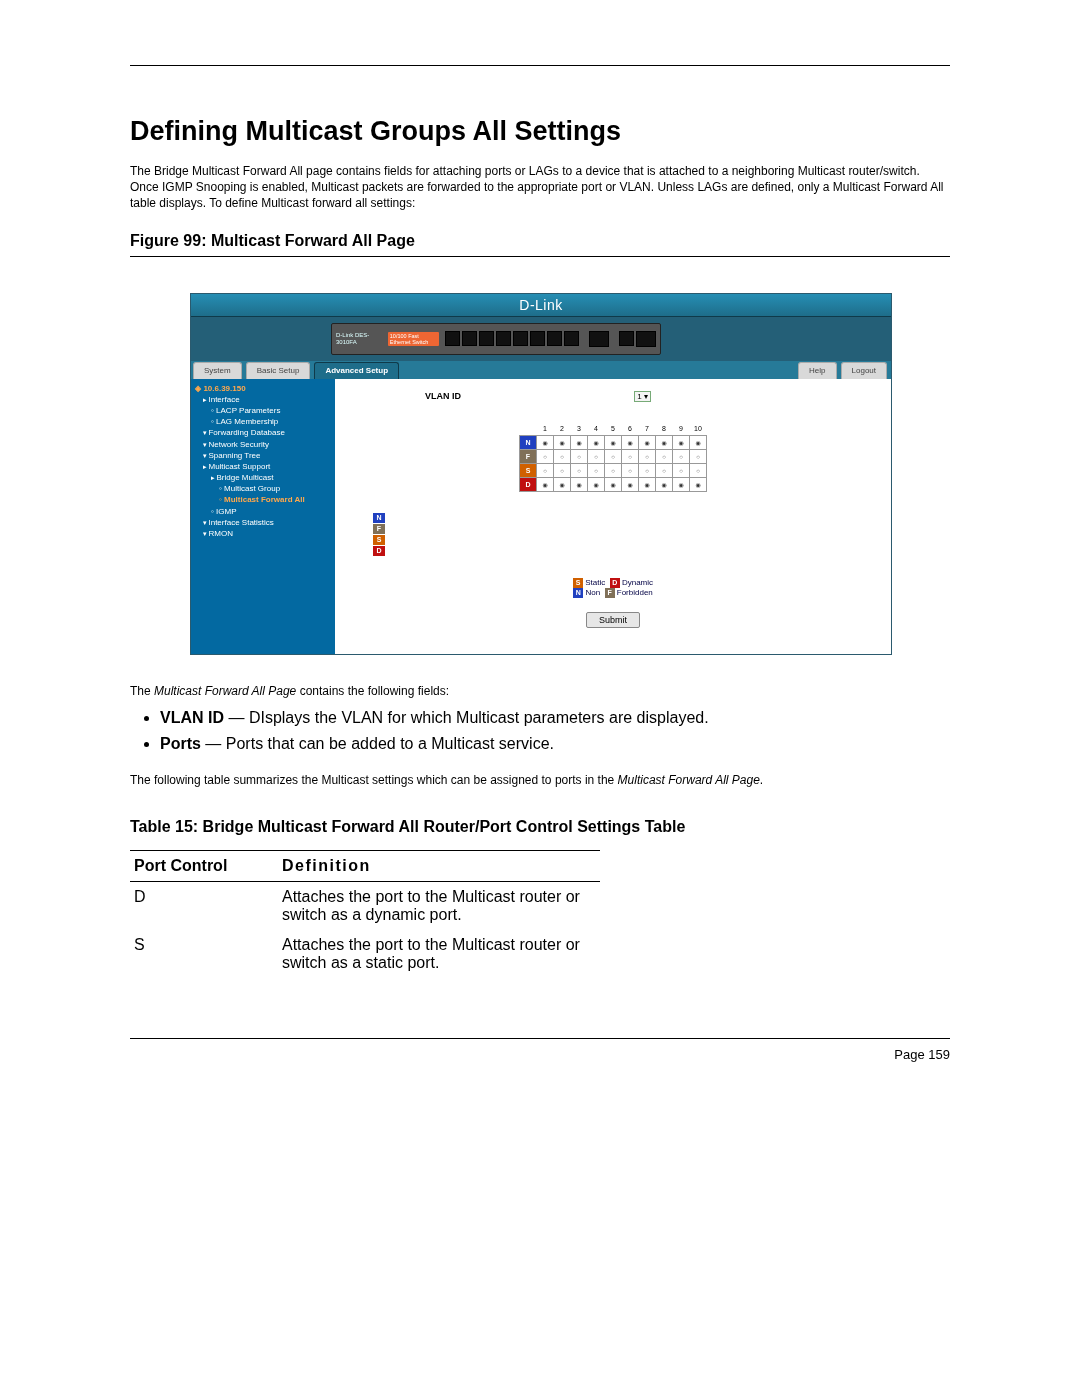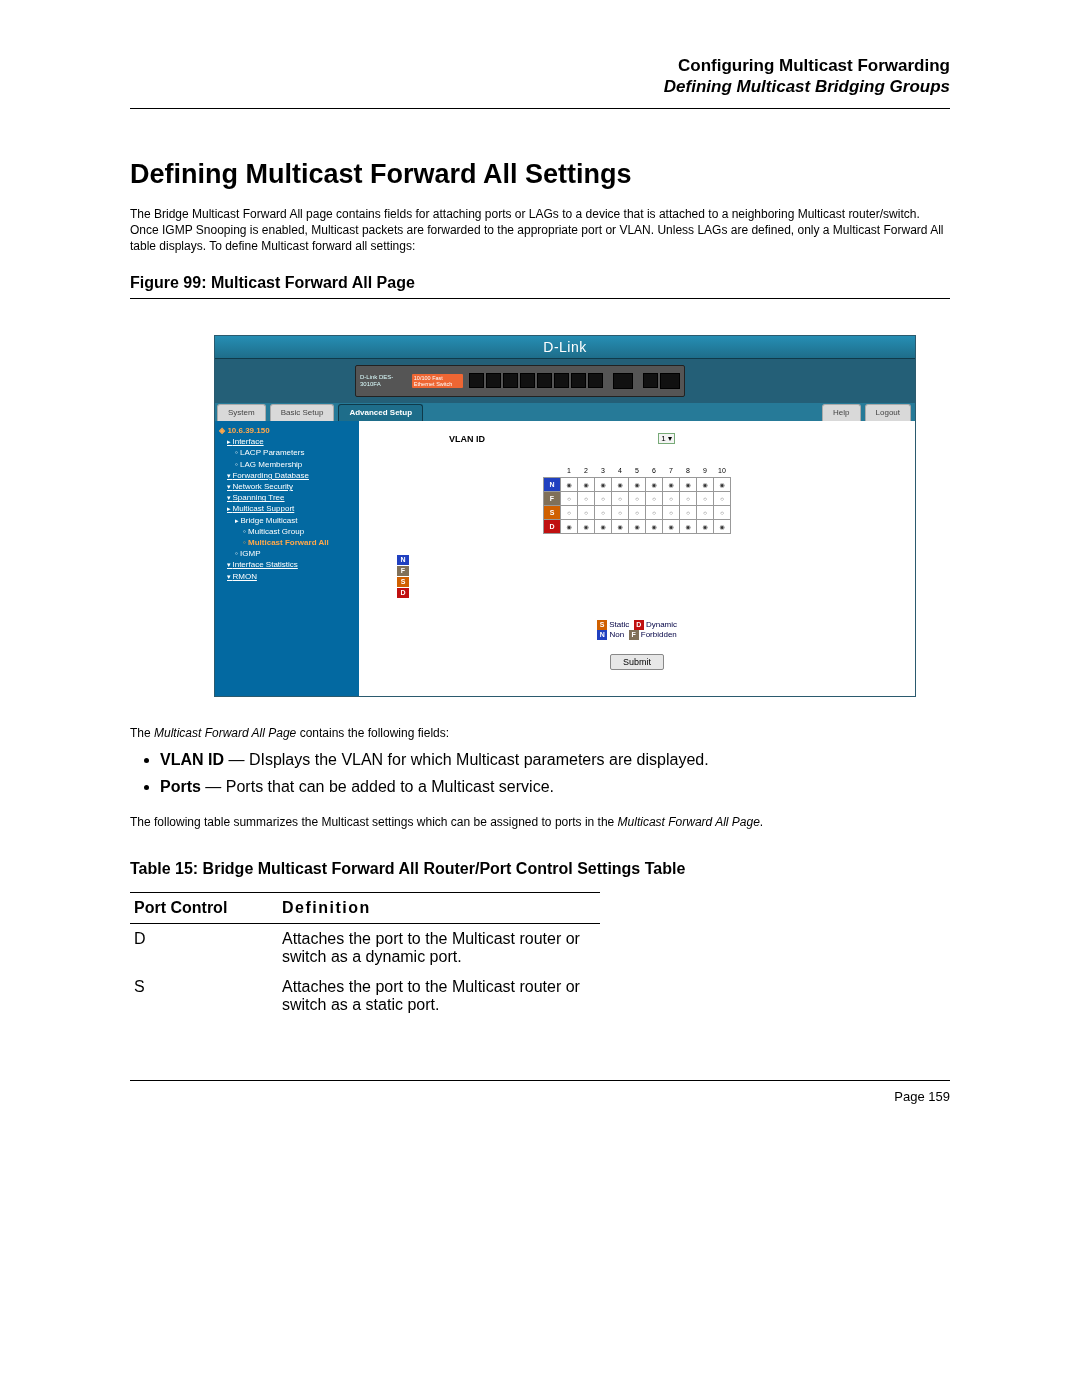--- a/index.html
+++ b/index.html
@@ -24,21 +24,21 @@
   .hdr .sub { font-style: italic; font-weight: bold; }
   .rule { border: none; border-top: 1.5px solid #000; margin: 10px 0 50px 0; }
   h1 { font-size: 27px; font-weight: bold; margin: 0 0 10px 0; }
   p.body { font-size: 12px; line-height: 1.35; margin: 16px 0 8px 0; }
   ol { margin: 6px 0 10px 20px; padding: 0; }
   ol li { font-size: 16px; line-height: 1.4; padding-left: 10px; }
   .b { font-weight: bold; }
   .i { font-style: italic; }
   .fig-caption { font-weight: bold; font-size: 16px; margin: 20px 0 6px 0; }
   .fig-rule-top { border: none; border-top: 1.5px solid #000; margin: 0 0 36px 0; }
-  .shot-wrap { margin: 0 60px 0 84px; }
+  .shot-wrap { margin: 0 60px 0 60px; }
   .shot {
     border: 1px solid #2b5a6e;
     background: #267a98;
     width: 700px;
     height: 360px;
     position: relative;
     overflow: hidden;
     font-size: 9px;
   }
   .logo-bar {
@@ -69,21 +69,21 @@
   .tab.inactive { background:#d9d9d9; color:#444; margin-right:4px; border:1px solid #aaa; border-bottom:none;}
   .tab.active   { background:#1e6d8a; color:#fff; font-weight:bold; border:1px solid #0f3a4a; border-bottom:none; }
   .tab.right { margin-left:auto; }
   .content-row { display:flex; height:276px; }
   .sidebar {
     width:140px; background:#0369a1; color:#fff; font-size:8px;
     padding:4px 0 0 4px; line-height:1.4;
   }
   .sidebar div { white-space:nowrap; }
   .sidebar .ip { color:#ffa84c; font-weight:bold; }
-  .sidebar .l1 { padding-left:8px;text-decoration:underline; }
+  .sidebar .l1 { padding-left:8px; }
   .sidebar .l2 { padding-left:16px; }
   .sidebar .l3 { padding-left:24px; }
   .sidebar .arrow::before { content:"▸ "; color:#fff; font-size:7px; }
   .sidebar .down::before  { content:"▾ "; color:#fff; font-size:7px; }
   .sidebar .sel { color:#ffa84c; font-weight:bold; }
   .panel {
     flex:1; background:#fff; position:relative; padding:12px 10px;
     font-size:9px; color:#000; display:flex; flex-direction:column; align-items:center;
   }
   .vlan-row { width:100%; display:flex; align-items:center; margin-bottom:20px; }
@@ -121,27 +121,23 @@
   .def-table .line { border-top:1.5px solid #000; height:0; }
   .def-table .th-def { letter-spacing:1.5px; }
 
   .foot-rule { border:none; border-top:1.5px solid #000; margin:60px 0 8px 0;}
   .footer { text-align:right; font-size:13px; }
 </style>
 </head>
 <body>
 
 <div class="page">
-  <div class="hdr">
-    <div class="top">Configuring Multicast Forwarding</div>
-    <div class="sub">Defining Multicast Bridging Groups</div>
-  </div>
   <hr class="rule">
 
-  <h1>Defining Multicast Forward All Settings</h1>
+  <h1>Defining Multicast Groups All Settings</h1>
   <p class="body">The Bridge Multicast Forward All page contains fields for attaching ports or LAGs to a device that is attached to a neighboring Multicast router/switch. Once IGMP Snooping is enabled, Multicast packets are forwarded to the appropriate port or VLAN. Unless LAGs are defined, only a Multicast Forward All table displays. To define Multicast forward all settings:</p>
 
 
   <div class="fig-caption">Figure 99:  Multicast Forward All Page</div>
   <hr class="fig-rule-top">
 
   <div class="shot-wrap">
     <div class="shot">
       <div class="logo-bar">D-Link</div>
       <div class="device-bar">

